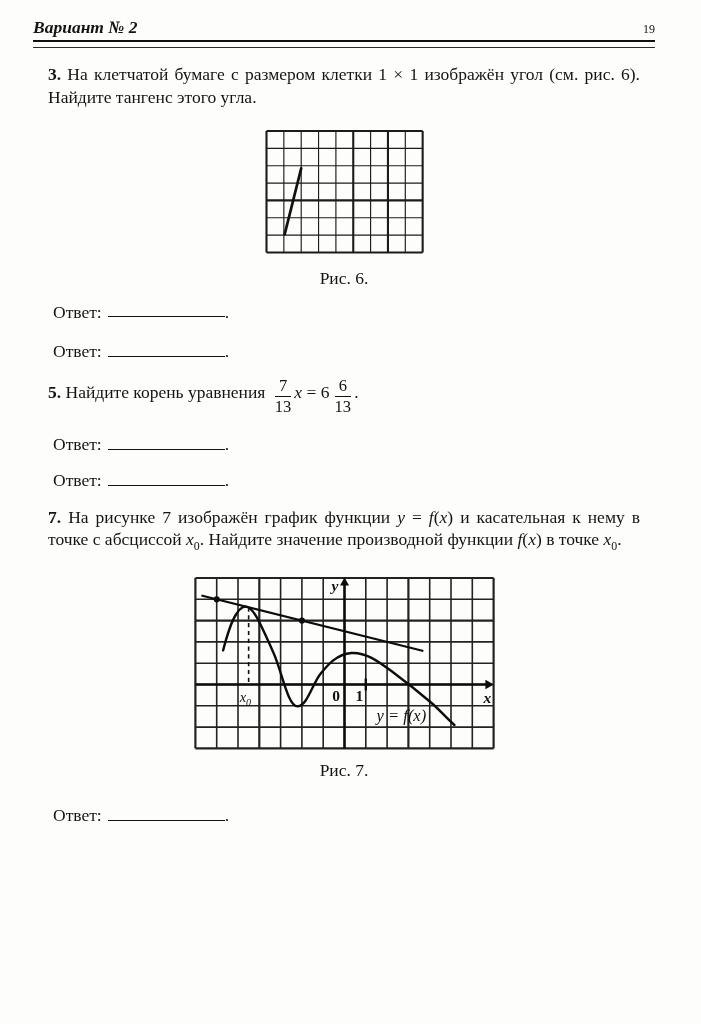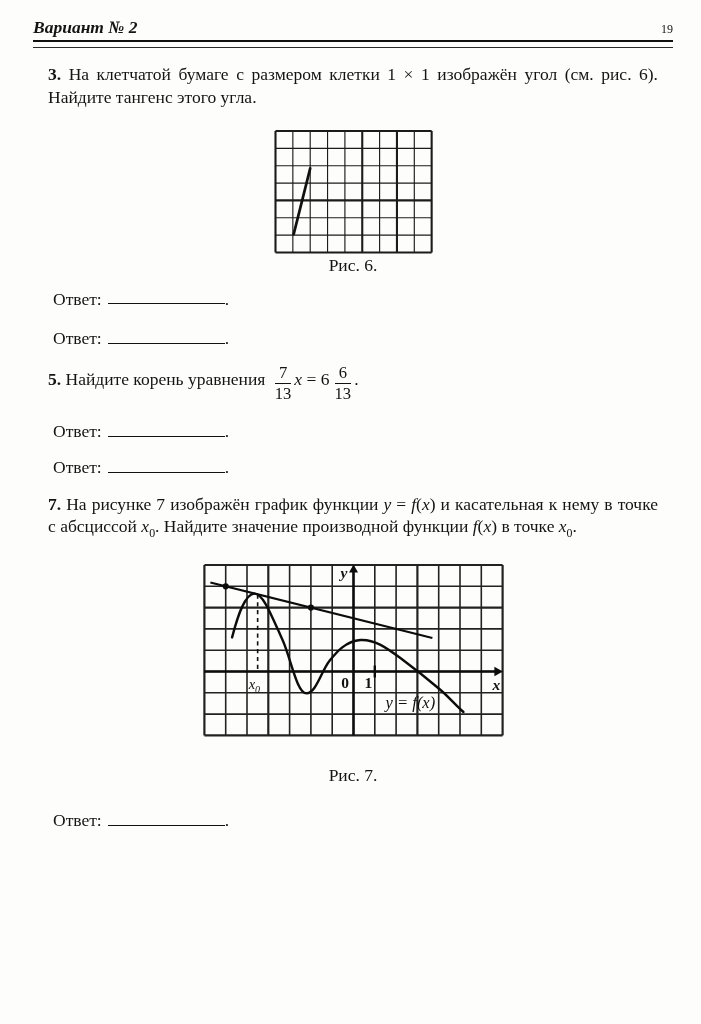--- a/index.html
+++ b/index.html
@@ -1,42 +1,42 @@
 <!DOCTYPE html>
 <html><head>
 <meta charset="utf-8">
 <style>
   html,body{margin:0;padding:0;background:#d8d8d8;}
   .page{
     width:701px;height:1024px;box-sizing:border-box;
     background:#fdfdfb;color:#141414;
     font-family:"Liberation Serif", serif;
     font-size:17.5px;line-height:1.28;
-    padding:16px 28px 0 33px;overflow:hidden;position:relative;
+    padding:16px 46px 0 33px;overflow:hidden;position:relative;
   }
   .hdr{display:flex;justify-content:space-between;align-items:baseline;}
   .variant{font-style:italic;font-weight:bold;font-size:17.5px;}
   .pagenum{font-size:12px;}
   .rule{margin-top:2px;height:5px;border-top:2.4px solid #111;border-bottom:1.8px solid #2a2a2a;}
   p.prob{margin:15px;text-align:justify;}
   .mt13{margin-top:13px}.mt16{margin-top:16px}.mt10{margin-top:10px}.mt9{margin-top:9px}
   .bold{font-weight:bold;}
   .ital{font-style:italic;}
   sub{font-size:0.68em;line-height:0;}
   .frac{display:inline-block;vertical-align:-0.82em;text-align:center;margin:0 3px 0 5px;line-height:1.08;font-size:0.95em;}
   .frac .fnum{display:block;border-bottom:1.6px solid #111;padding:0 3px 1px 3px;}
   .frac .fden{display:block;padding-top:1px;text-align:right;}
   .ansline{margin:12px;padding-left:8px;white-space:nowrap;}
   .ans-mt9{margin-top:9px}.ans-mt16{margin-top:16px}.ans-mt10{margin-top:10px}.ans-mt21{margin-top:21px}
   .blank{display:inline-block;width:117px;border-bottom:1.7px solid #111;height:1em;margin-left:6px;}
   .figwrap{text-align:center;}
   .fig6-mt{margin-top:22px;}
   .fig7-mt{margin-top:26px;}
-  .caption{text-align:center;}
-  .caption7{margin-top:27px;}
+  .caption{text-align:center;margin-top:13px;}
+  .caption7{margin-top:9px;}
   svg{vertical-align:top;}
   svg text{font-family:"Liberation Serif", serif;fill:#111;}
 </style>
 </head>
 <body>
 
 <div class="page">
 
   <div class="hdr">
     <span class="variant">Вариант № 2</span>

